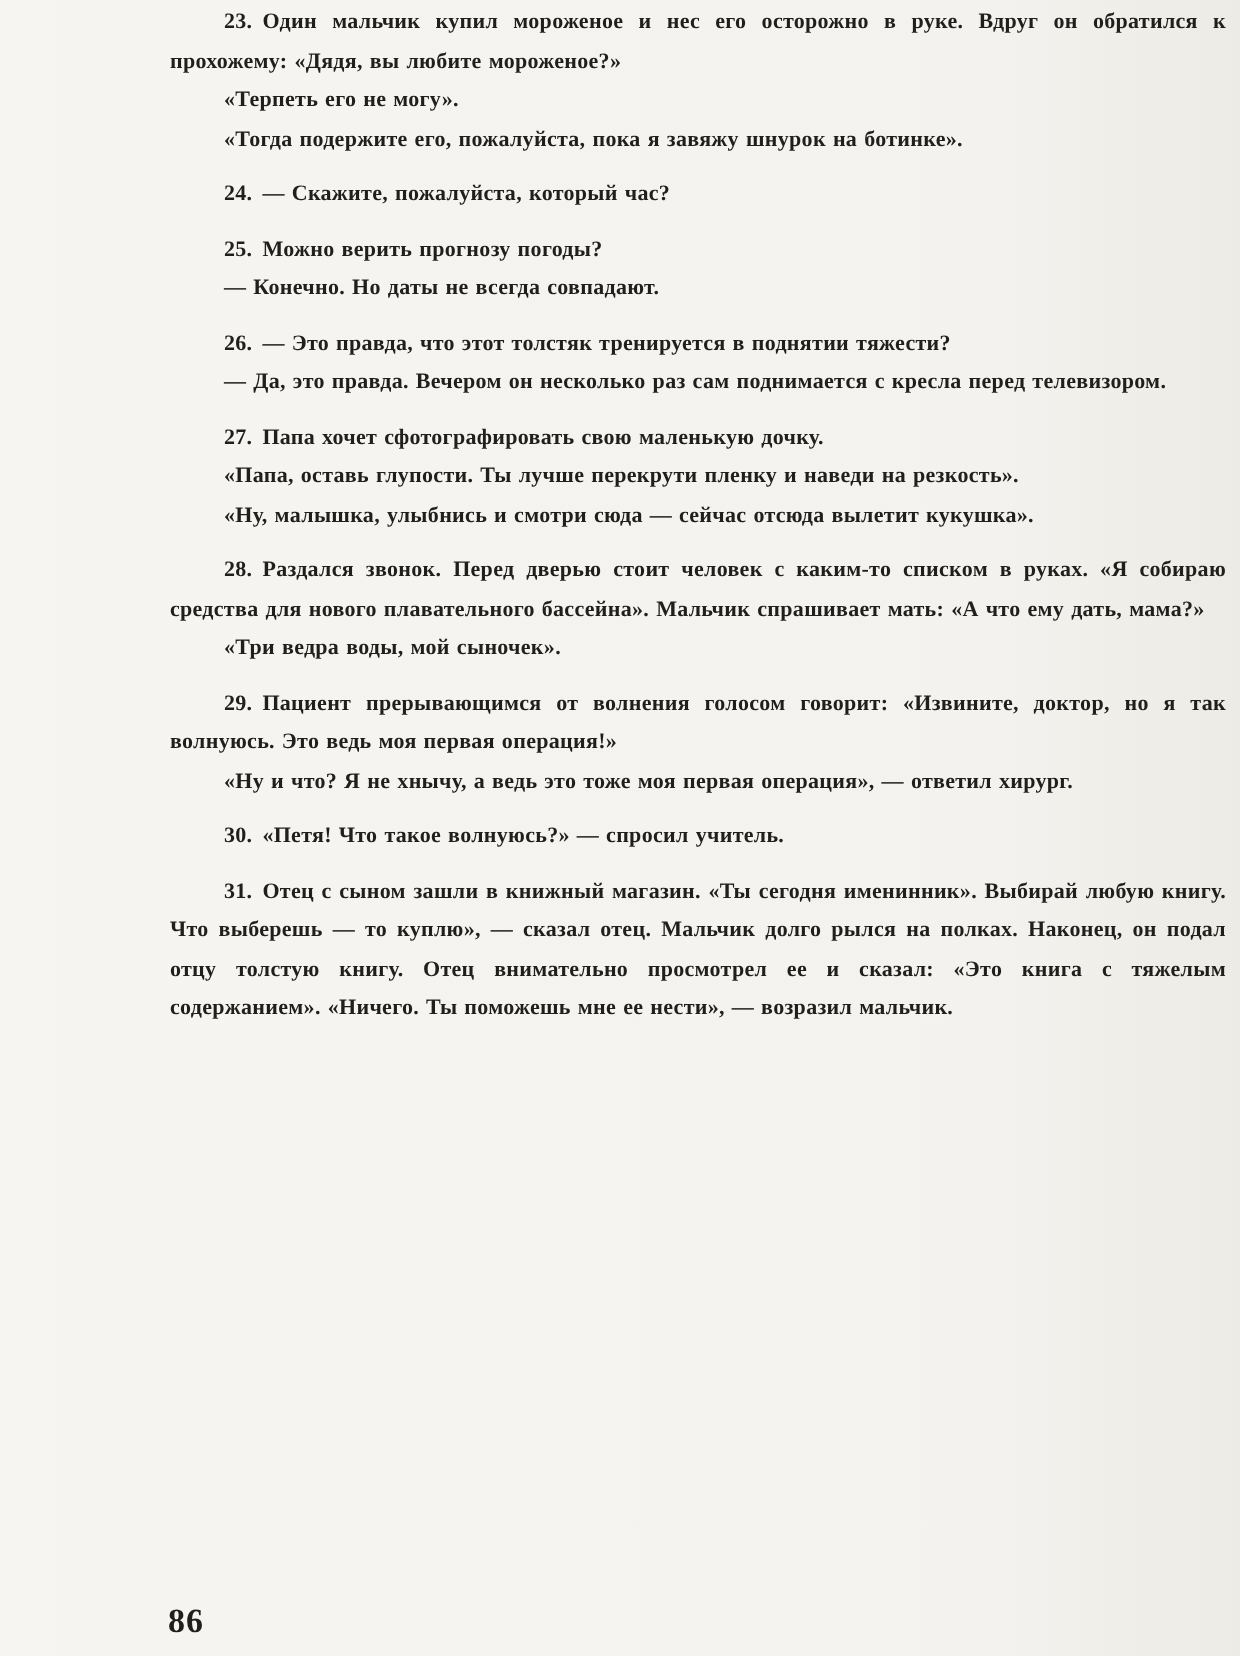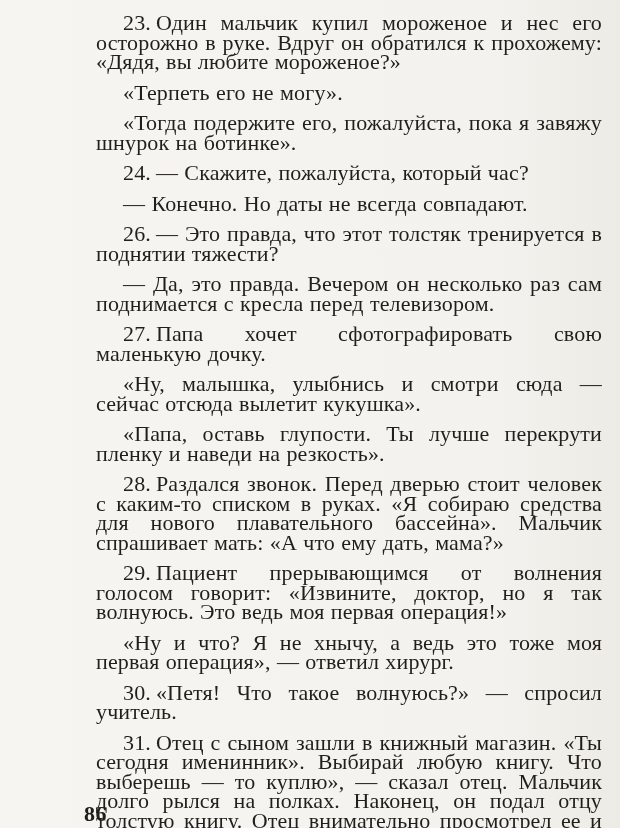--- a/index.html
+++ b/index.html
@@ -17,71 +17,74 @@
     color: #211f1c;
   }
   .text-column {
     position: absolute;
     left: 85px;
     top: 2px;
     width: 528px;
   }
   .joke { margin: 0 0 8px 0; }
   .para {
-    margin: 11px;
-    font-size: 22px;
+    margin: 0;
+    font-size: 11px;
     line-height: 19.5px;
     text-align: justify;
     text-indent: 27px;
     letter-spacing: 0.15px;
     word-spacing: 0.6px;
+    font-weight: bold;
   }
   .joke-number { padding-right: 5px; }
   .page-number {
     position: absolute;
     left: 84px;
     top: 801px;
     font-weight: bold;
-    font-size: 22px;
+    font-size: 17px;
     letter-spacing: 0.5px;
   }
 </style>
 </head>
 <body>
 
 <div class="page">
   <div class="text-column">
 
     <div class="joke">
       <p class="para"><span class="joke-number">23.</span><span>Один мальчик купил мороженое и нес его осторожно в руке. Вдруг он обратился к прохожему: «Дядя, вы любите мороженое?»</span></p>
       <p class="para">«Терпеть его не могу».</p>
       <p class="para">«Тогда подержите его, пожалуйста, пока я завяжу шнурок на ботинке».</p>
     </div>
 
     <div class="joke">
       <p class="para"><span class="joke-number">24.</span><span>— Скажите, пожалуйста, который час?</span></p>
     </div>
 
     <div class="joke">
+      <p class="para"><span class="joke-number">25.</span><span>Можно верить прогнозу погоды?</span></p>
       <p class="para">— Конечно. Но даты не всегда совпадают.</p>
     </div>
 
     <div class="joke">
       <p class="para"><span class="joke-number">26.</span><span>— Это правда, что этот толстяк тренируется в поднятии тяжести?</span></p>
       <p class="para">— Да, это правда. Вечером он несколько раз сам поднимается с кресла перед телевизором.</p>
     </div>
 
     <div class="joke">
       <p class="para"><span class="joke-number">27.</span><span>Папа хочет сфотографировать свою маленькую дочку.</span></p>
+      <p class="para">«Папа, оставь глупости. Ты лучше перекрути пленку и наведи на резкость».</p>
       <p class="para">«Ну, малышка, улыбнись и смотри сюда — сейчас отсюда вылетит кукушка».</p>
-      <p class="para">«Папа, оставь глупости. Ты лучше перекрути пленку и наведи на резкость».</p>
     </div>
 
     <div class="joke">
       <p class="para"><span class="joke-number">28.</span><span>Раздался звонок. Перед дверью стоит человек с каким-то списком в руках. «Я собираю средства для нового плавательного бассейна». Мальчик спрашивает мать: «А что ему дать, мама?»</span></p>
+      <p class="para">«Три ведра воды, мой сыночек».</p>
     </div>
 
     <div class="joke">
       <p class="para"><span class="joke-number">29.</span><span>Пациент прерывающимся от волнения голосом говорит: «Извините, доктор, но я так волнуюсь. Это ведь моя первая операция!»</span></p>
       <p class="para">«Ну и что? Я не хнычу, а ведь это тоже моя первая операция», — ответил хирург.</p>
     </div>
 
     <div class="joke">
       <p class="para"><span class="joke-number">30.</span><span>«Петя! Что такое волнуюсь?» — спросил учитель.</span></p>
     </div>

